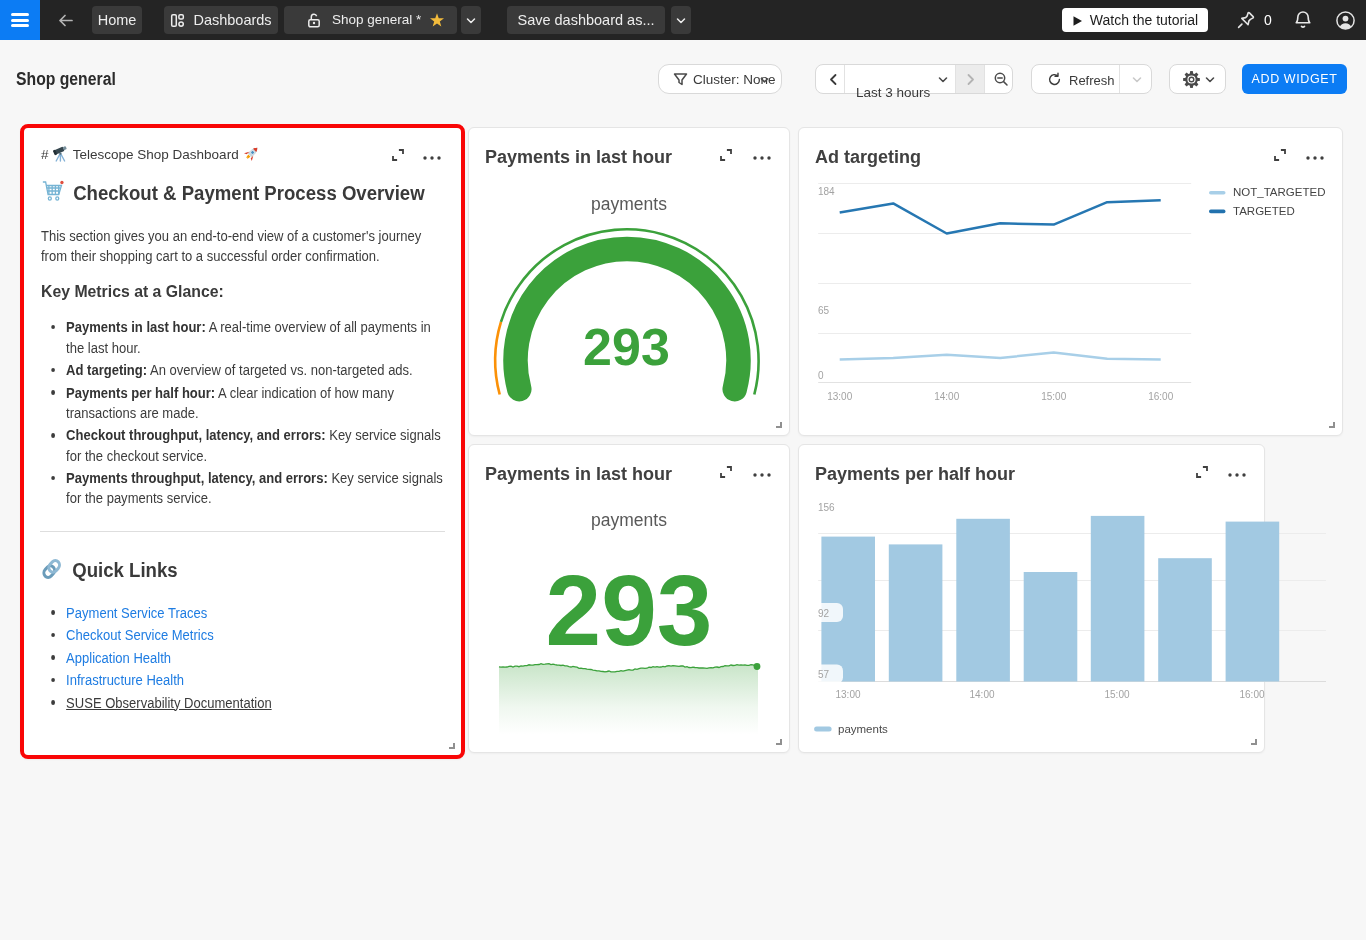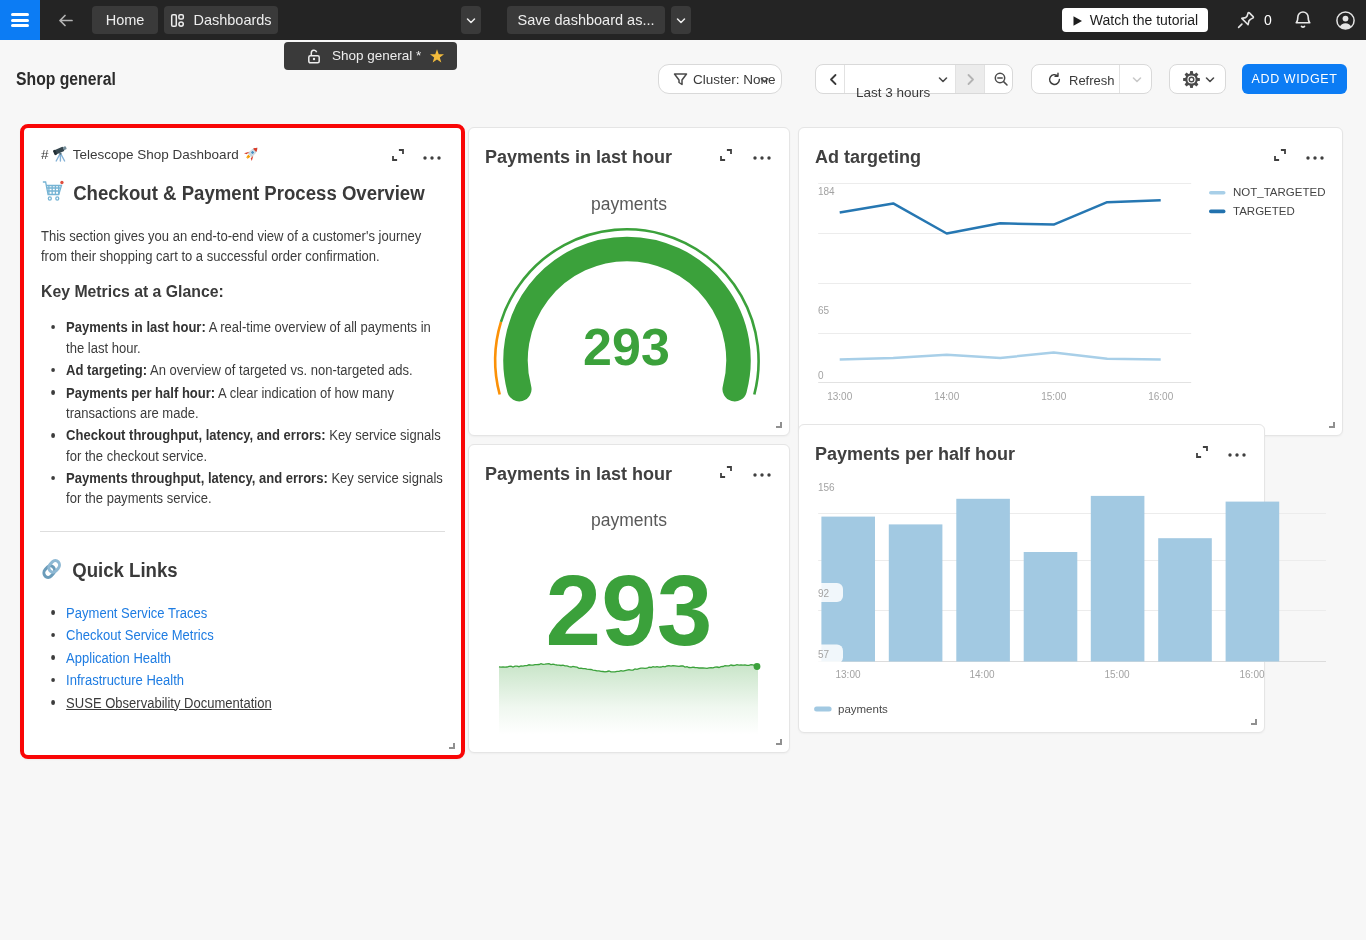--- a/index.html
+++ b/index.html
@@ -28,30 +28,30 @@
 <body>
 <div id="nav">
   <div id="burger">
       <div style="top:13px"></div>
       <div style="top:18.5px"></div>
       <div style="top:24px"></div>
     </div>
   <svg class="abs" style="left:57px;top:12px" width="17" height="17" viewBox="0 0 17 17">
       <path d="M15 8.5 H3 M8 3.5 L3 8.5 l5 5" fill="none" stroke="#b5b5b5" stroke-width="1.7" stroke-linecap="round" stroke-linejoin="round"></path>
     </svg>
-  <div class="tab" style="left:92px;width:66px;">Home</div>
+  <div class="tab" style="left:92px;width:50px;">Home</div>
   <div class="tab" style="left:164px;width:114px;">
     <svg style="vertical-align:-3px;margin-right:8px" width="15" height="15" viewBox="0 0 15 15">
         <g fill="none" stroke="#ededed" stroke-width="1.5">
           <rect x="1.7" y="1.7" width="4.6" height="11.6" rx="1.3"></rect>
           <rect x="8.9" y="1.7" width="4.4" height="4.4" rx="1.3"></rect>
           <rect x="8.9" y="8.9" width="4.4" height="4.4" rx="2.2"></rect>
         </g>
       </svg>Dashboards</div>
-  <div class="tab" style="left:284px;width:173px;text-align:left;display:flex;align-items:center;padding:0 10px 0 22px;font-size:13.5px;margin-top:36px;">
+  <div class="tab" style="left:284px;width:173px;text-align:left;display:flex;align-items:center;padding:0 10px 0 22px;font-size:13.5px;">
     <svg style="flex:none" width="16" height="17" viewBox="0 0 16 17">
         <g fill="none" stroke="#ededed" stroke-width="1.5">
           <rect x="2.8" y="7.8" width="10.4" height="7" rx="1.5"></rect>
           <path d="M5.3 7.8 V4.9 a2.7 2.7 0 0 1 5.3 -.7"></path>
         </g>
         <circle cx="8" cy="11" r="1.2" fill="#ededed"></circle>
       </svg>
     <span style="margin:0 8px 0 10px;">Shop general *</span>
     <svg style="flex:none" width="16" height="16" viewBox="0 0 20 20">
         <path d="M10.0 1.6 L12.17 7.81 L18.75 7.96 L13.52 11.94 L15.41 18.24 L10.0 14.5 L4.59 18.24 L6.48 11.94 L1.25 7.96 L7.83 7.81 Z" fill="#f2bb3c"></path>
@@ -298,21 +298,21 @@
     <rect x="410" y="63" width="16.5" height="3.6" ry="1.8" fill="#a8cfe8"></rect>
     <rect x="410" y="81.6" width="16.5" height="3.6" ry="1.8" fill="#2272ae"></rect>
     <g font-size="11.5" fill="#444">
           <text x="434" y="68.3">NOT_TARGETED</text>
           <text x="434" y="87">TARGETED</text>
         </g>
   </svg>
   <div class="handle" style="right:7px;bottom:7px;"></div>
 </div>
 
-<div class="card" id="w-bar" style="left:798px;top:424px;width:467px;height:309px;text-align:center;">
+<div class="card" id="w-bar" style="left:798px;top:444px;width:467px;height:309px;text-align:center;">
   <div class="wtitle" style="top:19px;">Payments per half hour</div>
   <svg class="abs" style="right:56px;top:21px" width="12" height="12" viewBox="0 0 12 12">
         <g fill="none" stroke="#3f3f3f" stroke-width="1.8">
           <path d="M6.9 1 H11 V5.1 M5.1 11 H1 V6.9"></path>
         </g>
       </svg>
   <svg class="abs" style="right:18px;top:28px" width="18" height="4" viewBox="0 0 18 4">
         <circle cx="2" cy="2" r="1.7" fill="#3f3f3f"></circle>
         <circle cx="9" cy="2" r="1.7" fill="#3f3f3f"></circle>
         <circle cx="16" cy="2" r="1.7" fill="#3f3f3f"></circle>

